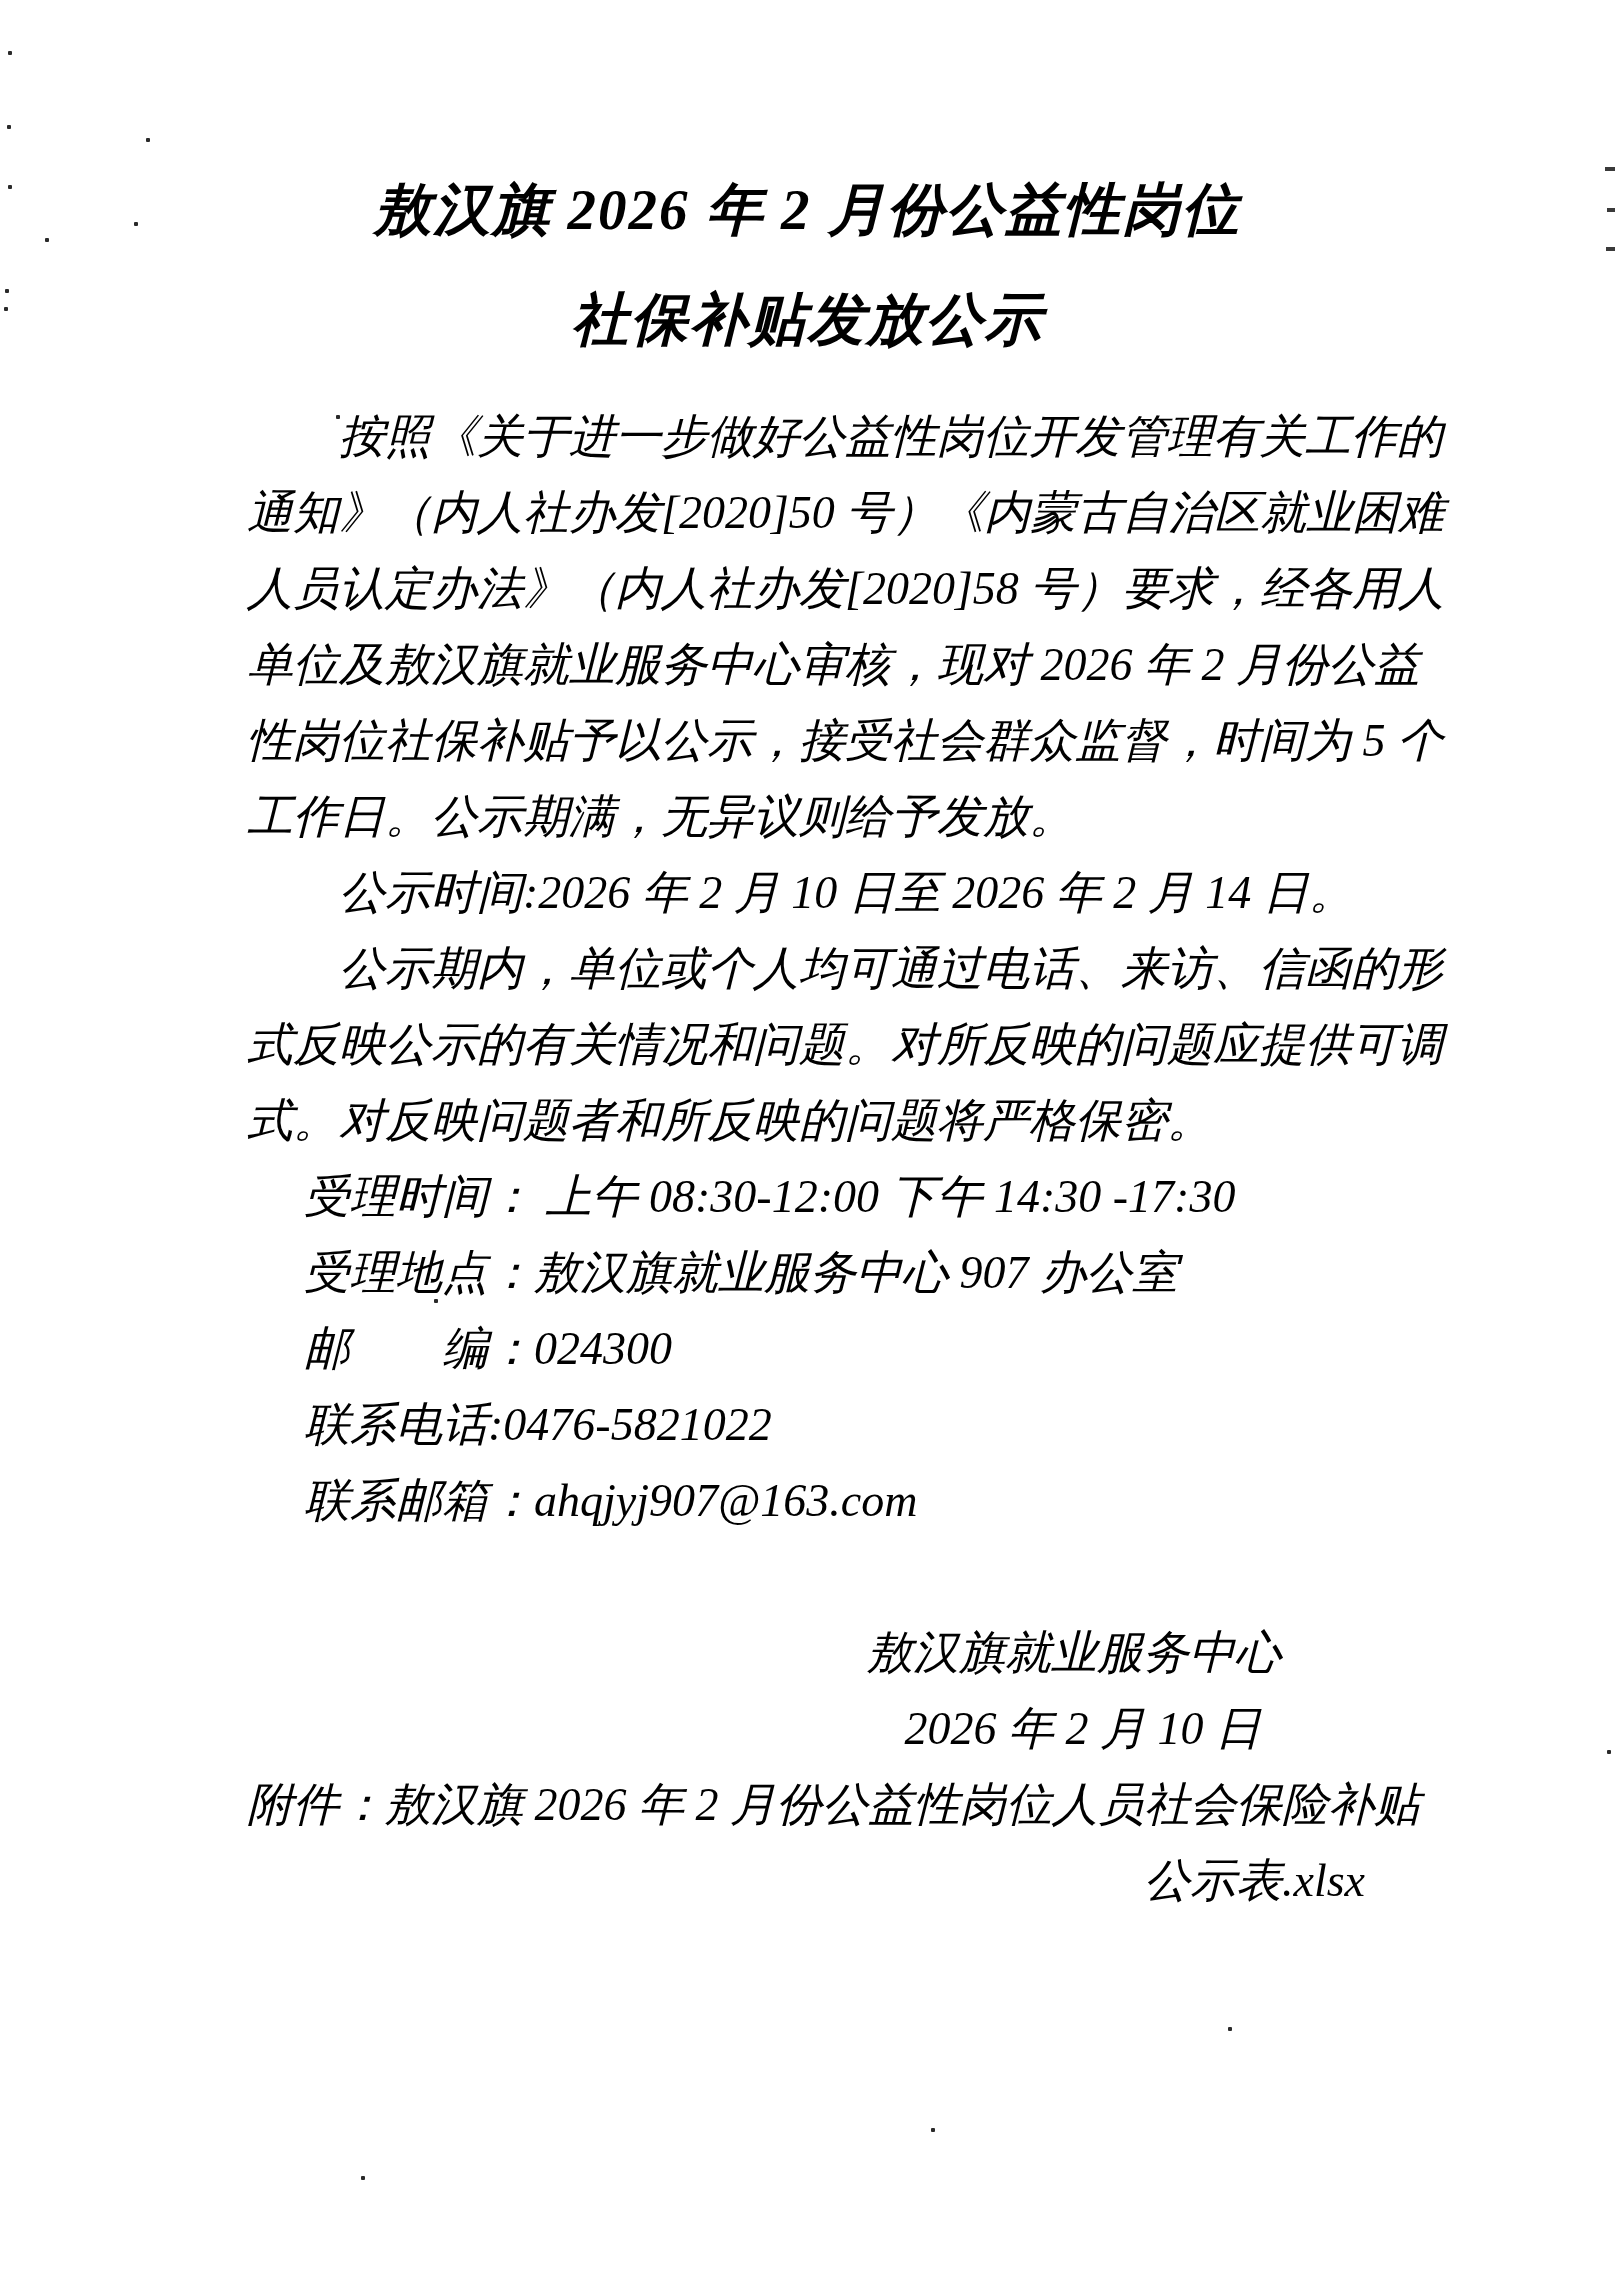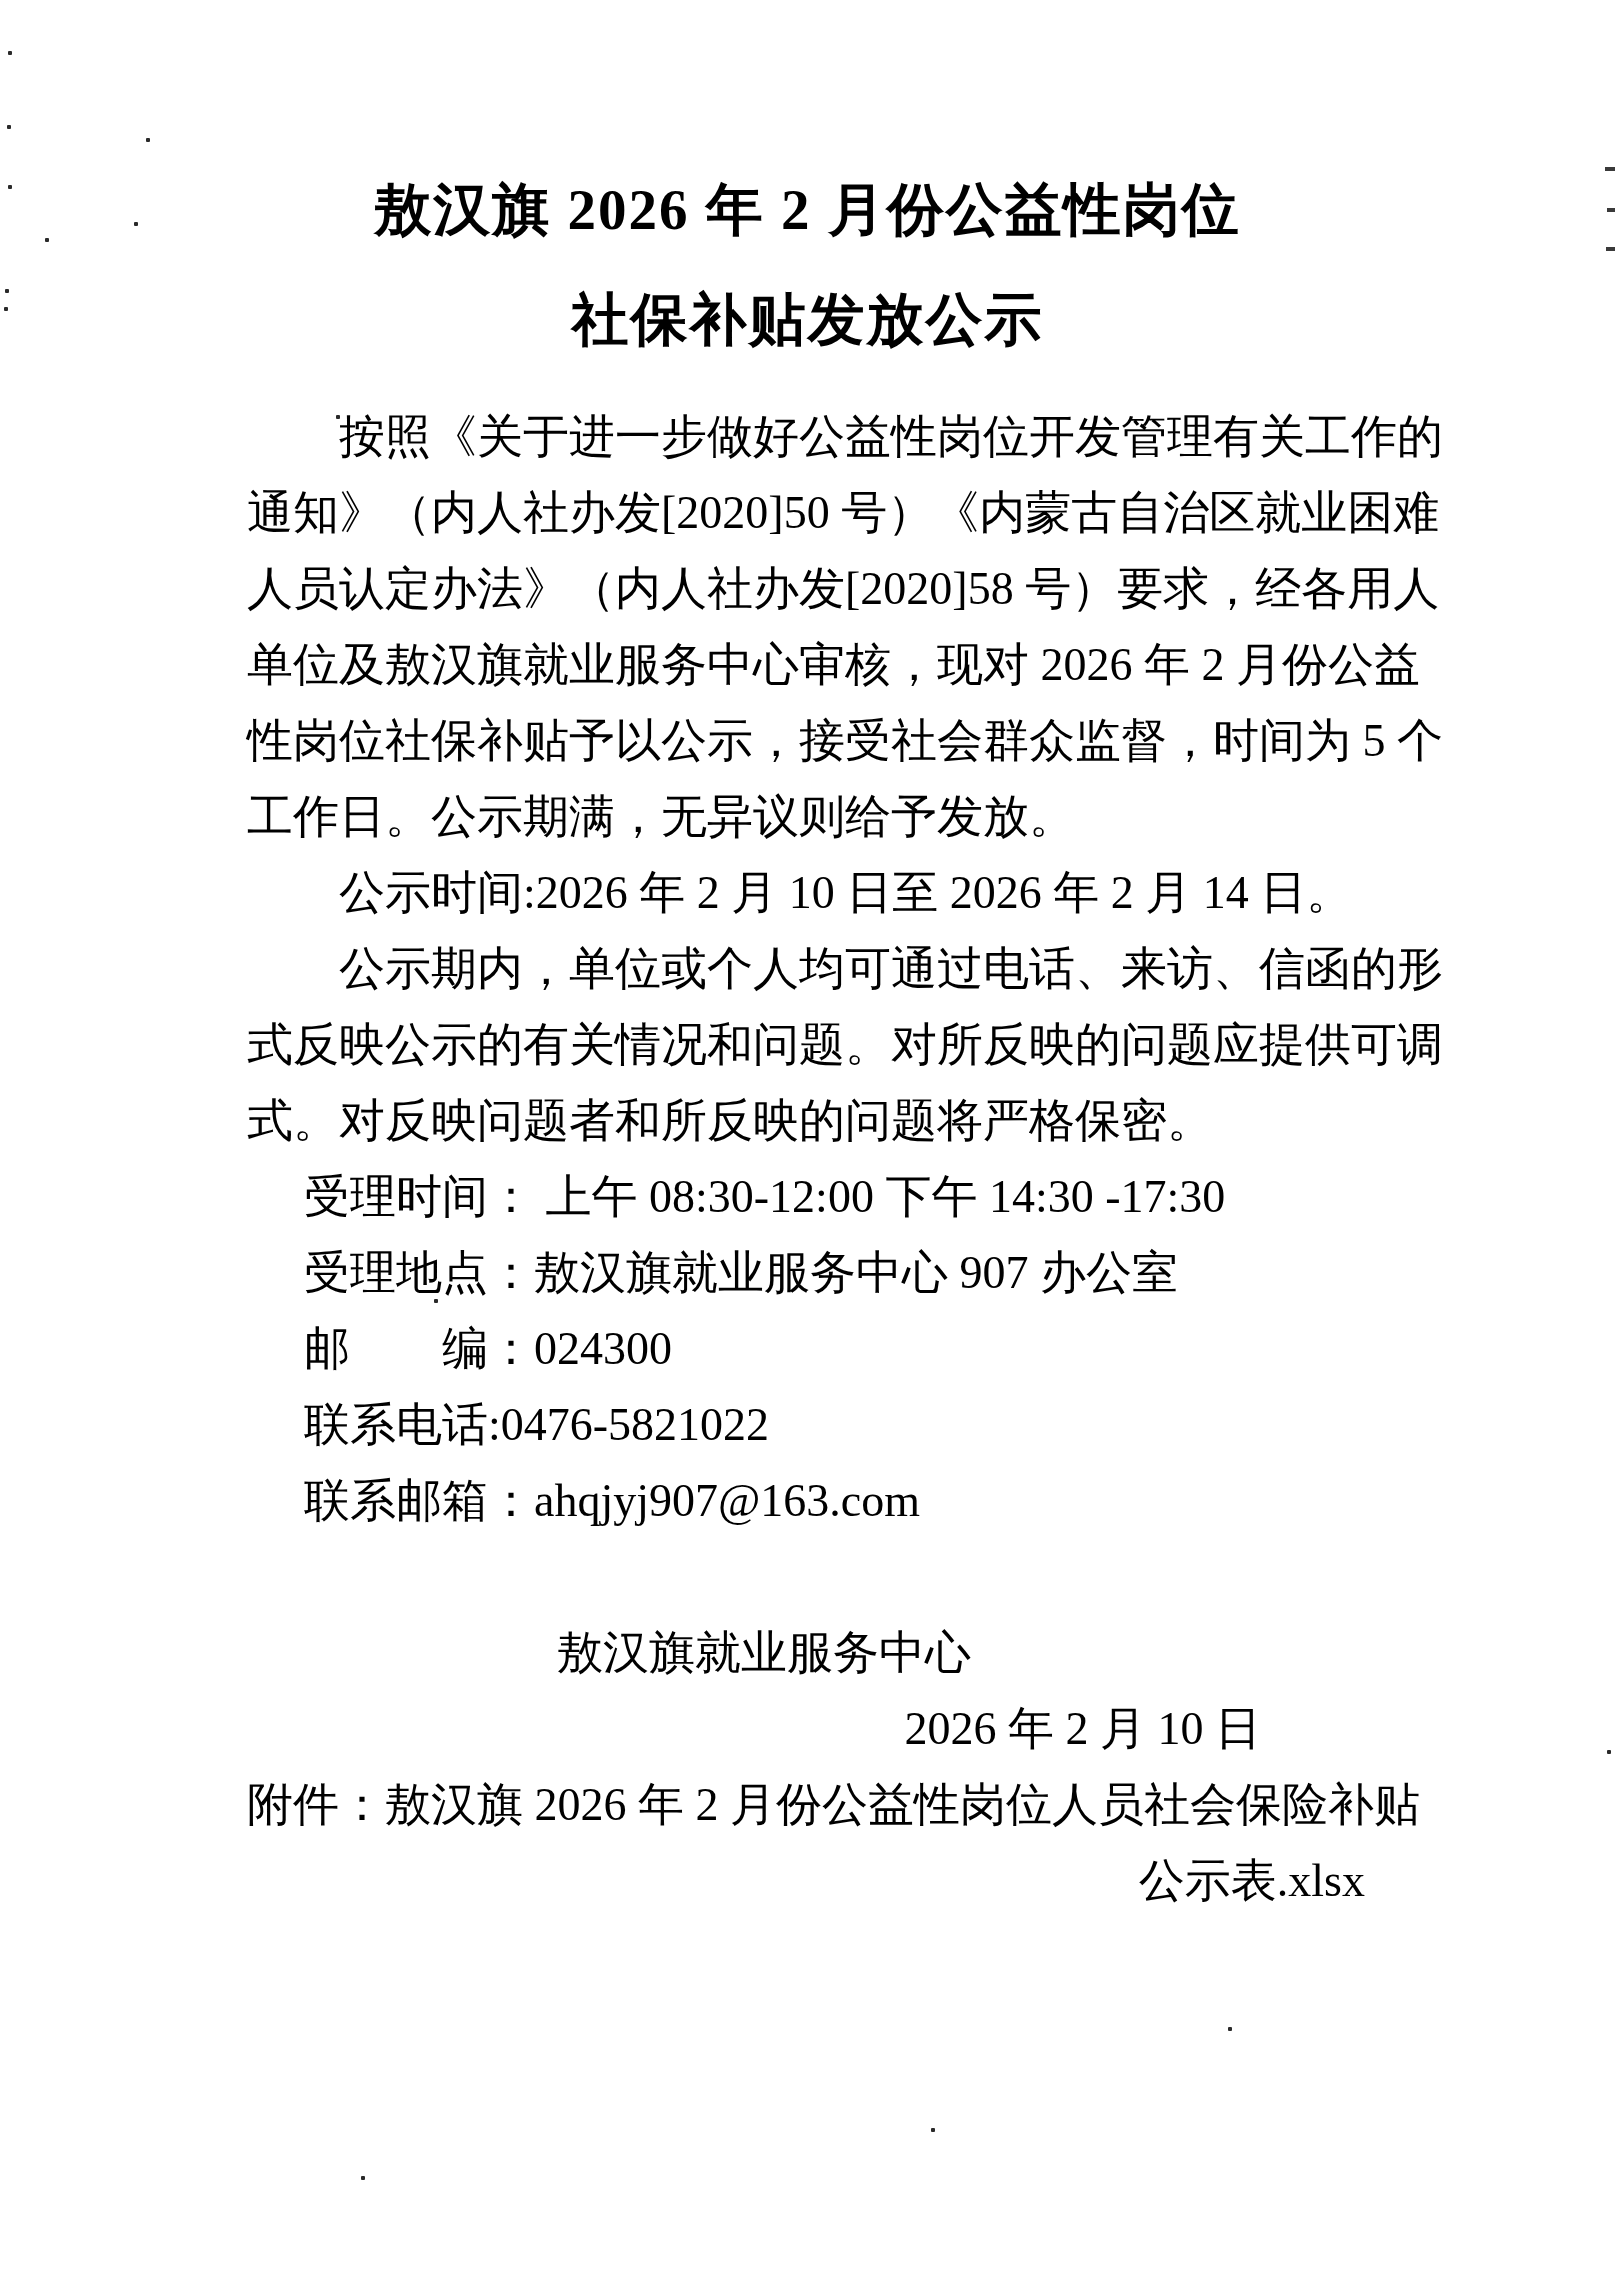--- a/index.html
+++ b/index.html
@@ -9,20 +9,21 @@
     background: #ffffff;
     font-family: "Liberation Serif", serif;
     color: #000000;
   }
   .page {
     position: relative;
     width: 1615px;
     height: 2290px;
     overflow: hidden;
     background: #ffffff;
+    font-style: italic;
   }
   .title {
     padding-top: 155px;
     text-align: center;
     font-weight: 700;
     font-size: 57px;
     line-height: 110px;
     letter-spacing: 2px;
   }
   .content {
@@ -30,21 +31,21 @@
     font-size: 46px;
     line-height: 76px;
   }
   .line { white-space: nowrap; }
   .indent { text-indent: 92px; }
   .indent-sm { text-indent: 57px; }
   .signature {
     margin-top: 76px;
     line-height: 76px;
   }
-  .sig-org { text-align: center; margin-right: 84px; white-space: nowrap; }
+  .sig-org { text-align: right; margin-right: 84px; white-space: nowrap; }
   .sig-date { text-align: right; margin-right: 104px; white-space: nowrap; }
   .attachment { line-height: 76px; text-align: right; }
   .speck {
     position: absolute;
     background: #2a2a2a;
     width: 3.9px;
     height: 3.9px;
     border-radius: 1px;
   }
   .edge-mark {

